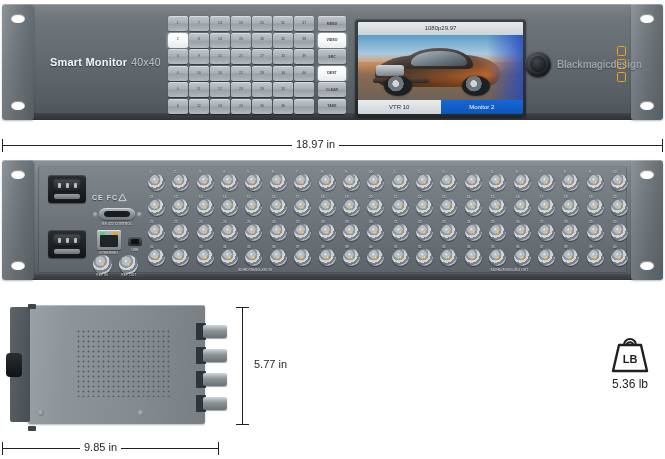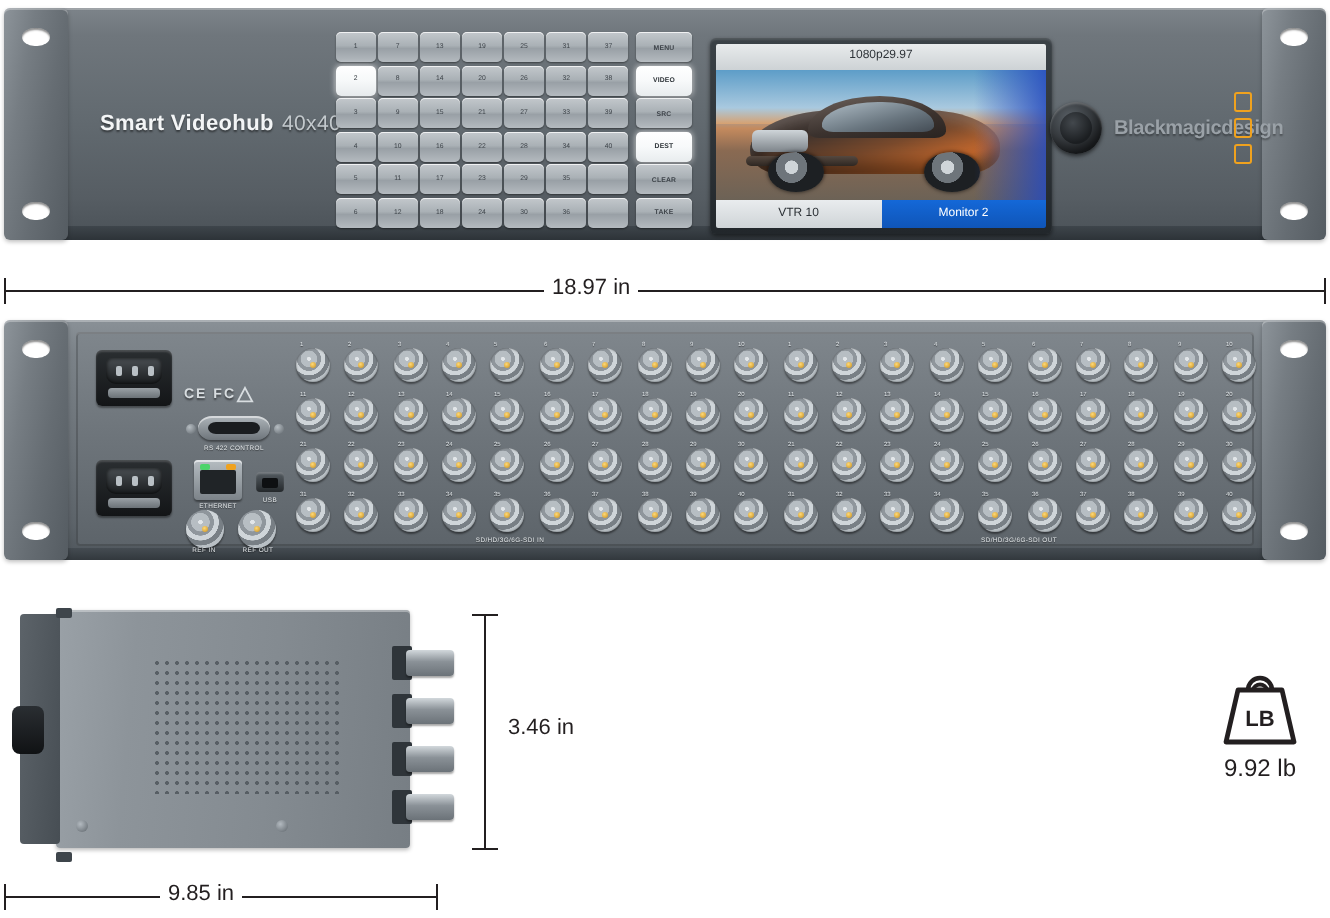--- a/index.html
+++ b/index.html
@@ -224,21 +224,21 @@
   <div class="rack-ear left">
     <span class="ear-hole top"></span>
     <span class="ear-hole bot"></span>
   </div>
   <div class="rack-ear right">
     <span class="ear-hole top"></span>
     <span class="ear-hole bot"></span>
   </div>
 
   <div class="brand-name">
-    <span>Smart Videohub</span><span class="brand-model">40x40</span>
+    <span>Smart Monitor</span><span class="brand-model">40x40</span>
   </div>
 
   <div id="button-grid">
       <div class="xpt-btn">1</div>
       <div class="xpt-btn">7</div>
       <div class="xpt-btn">13</div>
       <div class="xpt-btn">19</div>
       <div class="xpt-btn">25</div>
       <div class="xpt-btn">31</div>
       <div class="xpt-btn">37</div>
@@ -314,21 +314,21 @@
     <span class="bm-sq"></span>
     <span class="bm-sq"></span>
     <span class="bm-sq"></span>
   </div>
 </div>
 
 <div id="width-dim" class="abs nosel">
   <span class="dim-cap-v" style="left:2px;"></span>
   <span class="dim-cap-v" style="left:662px;"></span>
   <span class="dim-line-h" style="left:2px;width:661px;"></span>
-  <span class="dim-label" style="left:272px;">18.97 in</span>
+  <span class="dim-label" style="left:292px;">18.97 in</span>
 </div>
 
 <div id="rear-panel" class="abs nosel">
   <div class="rear-face">
     <div class="rear-inner"></div>
   </div>
 
   <div class="rack-ear left" style="height:120px;">
     <span class="ear-hole top"></span>
     <span class="ear-hole bot"></span>
@@ -558,31 +558,31 @@
   <span class="side-conn-base" style="top:66px;"></span>
   <span class="side-conn" style="top:68px;"></span>
   <span class="side-conn-base" style="top:90px;"></span>
   <span class="side-conn" style="top:92px;"></span>
 </div>
 
 <div id="height-dim" class="abs nosel">
   <span class="dim-cap-h" style="top:2px;"></span>
   <span class="dim-cap-h" style="top:119px;"></span>
   <span class="dim-line-v" style="top:2px;height:117px;"></span>
-  <span class="abs" style="left:26px;top:53px;font-size:11px;white-space:nowrap;">3.46 in</span>
+  <span class="abs" style="left:26px;top:53px;font-size:11px;white-space:nowrap;">5.77 in</span>
 </div>
 
 <div id="depth-dim" class="abs nosel">
   <span class="dim-cap-v" style="left:2px;"></span>
   <span class="dim-cap-v" style="left:218px;"></span>
   <span class="dim-line-h" style="left:2px;width:217px;"></span>
   <span class="dim-label" style="left:80px;">9.85 in</span>
 </div>
 
 <div id="weight-block" class="abs nosel">
   <svg class="wt-svg" width="52" height="42" viewBox="0 0 52 42">
     <path d="M20 12 a6 6 0 0 1 12 0" fill="none" stroke="#231f20" stroke-width="2.2"></path>
     <path d="M22.5 12 a3.6 3.6 0 0 1 7 0" fill="none" stroke="#231f20" stroke-width="2"></path>
     <path d="M15 12 H37 L43 38 H9 Z" fill="none" stroke="#231f20" stroke-width="2.4" stroke-linejoin="round"></path>
     <text x="26" y="30" text-anchor="middle" font-family="Liberation Sans, sans-serif" font-size="11" font-weight="bold" fill="#231f20">LB</text>
   </svg>
-  <div id="weight-value">9.92 lb</div>
+  <div id="weight-value">5.36 lb</div>
 </div>
 
 </body></html>

